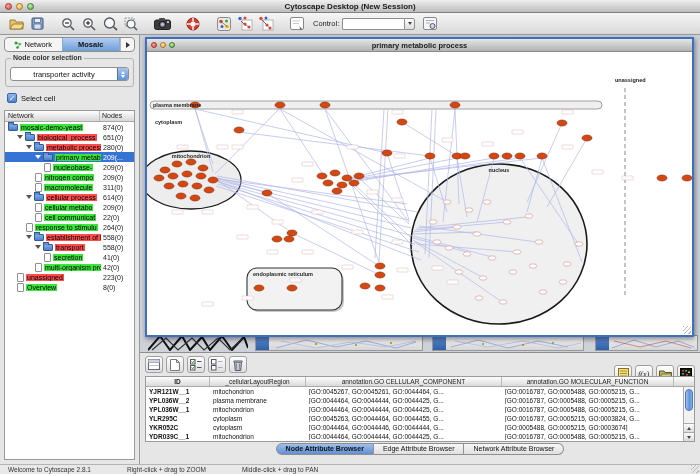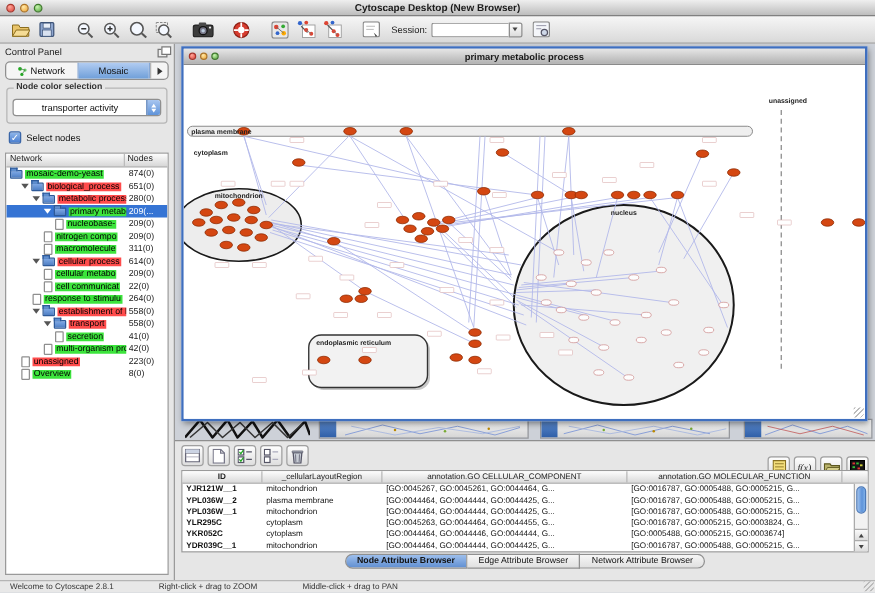--- a/index.html
+++ b/index.html
@@ -30,21 +30,21 @@
   .left-col{width:140px;background:#e6e6e6;border-right:1px solid #9a9a9a;display:flex;flex-direction:column;}
   .right-col{width:560px;display:flex;flex-direction:column;}
 
   
   .panel-header{height:12px;display:flex;align-items:center;padding:0 4px;font-size:7.5px;color:#222;}
   .float-ico{margin-left:auto;width:9px;height:8px;position:relative;}
   .float-ico::before{content:"";position:absolute;left:0;top:2px;width:6px;height:5px;border:1px solid #777;background:#eee;}
   .float-ico::after{content:"";position:absolute;left:3px;top:0;width:6px;height:5px;border:1px solid #777;background:#fff;}
   .cp-tabs{display:flex;margin:2px 4px;height:15px;border:1px solid #8f8f8f;border-radius:4px;background:#f5f5f5;overflow:hidden;}
   .cp-tab{flex:1;display:flex;align-items:center;justify-content:center;font-size:7.5px;gap:2px;}
-  .cp-tab.sel{background:linear-gradient(#b3cdf2,#6f9fd9);border-left:1px solid #86a8d6;border-right:1px solid #86a8d6;font-weight:normal;}
+  .cp-tab.sel{background:linear-gradient(#b3cdf2,#6f9fd9);border-left:1px solid #86a8d6;border-right:1px solid #86a8d6;font-weight:bold;}
   .cp-tab-more{width:14px;display:flex;align-items:center;justify-content:center;border-left:1px solid #b5b5b5;}
   .tri-right{width:0;height:0;border-top:3px solid transparent;border-bottom:3px solid transparent;border-left:4px solid #333;}
   .groupbox{margin:4px 5px 2px 5px;border:1px solid #b5b5b5;border-radius:3px;position:relative;padding:8px 4px 5px 4px;}
   .groupbox-label{position:absolute;top:-5px;left:5px;background:#e6e6e6;padding:0 2px;font-size:7px;font-weight:bold;color:#333;}
   .combo{height:14px;border:1px solid #8f8f8f;border-radius:3px;background:#fff;display:flex;align-items:center;overflow:hidden;}
   .combo-value{flex:1;text-align:center;font-size:7.5px;color:#111;}
   .combo-btn{width:11px;height:100%;background:linear-gradient(#a8c6f0,#5f93d9);border-left:1px solid #4b77b5;display:flex;flex-direction:column;align-items:center;justify-content:center;gap:1px;}
   .combo-btn i{display:block;width:0;height:0;border-left:2.5px solid transparent;border-right:2.5px solid transparent;}
   .combo-btn i.up{border-bottom:3px solid #fff;}
   .combo-btn i.down{border-top:3px solid #fff;}
@@ -120,21 +120,21 @@
 </style>
 </head>
 <body>
 
 <div class="titlebar">
   <div class="lights">
     <div class="light red"></div>
     <div class="light yellow"></div>
     <div class="light green"></div>
   </div>
-  <div class="title-text">Cytoscape Desktop (New Browser)</div>
+  <div class="title-text">Cytoscape Desktop (New Session)</div>
 </div>
 
 <div class="toolbar">
   <div class="tb-btn">
     <svg width="15" height="12">
         <path d="M1 2 h5 l1 2 h7 v7 H1 z" fill="#e9c46a" stroke="#8a6d1f" stroke-width="0.8"></path>
         <path d="M1 11 l3 -5 h11 l-3 5 z" fill="#f5dc95" stroke="#8a6d1f" stroke-width="0.8"></path>
       </svg>
   </div>
   <div class="tb-btn">
@@ -229,45 +229,41 @@
   </div>
   <div class="tb-gap"></div>
   <div class="tb-btn">
     <svg width="14" height="13">
         <rect x="0.5" y="0.5" width="13" height="12" rx="1.5" fill="#fff" stroke="#888"></rect>
         <path d="M9 9 l3 3 l-1.5 0.4 z" fill="#444"></path>
         <line x1="3" y1="4" x2="10" y2="4" stroke="#bbb" stroke-width="0.8"></line>
         <line x1="3" y1="6.5" x2="9" y2="6.5" stroke="#bbb" stroke-width="0.8"></line>
       </svg>
   </div>
-  <div class="search-label">Session:</div>
+  <div class="search-label">Control:</div>
   <div class="search-field">
     <input class="search-input" type="text" value="" style="">
     <div class="search-arrow">
         <i class="tri-down"></i>
       </div>
   </div>
   <div class="tb-gap" style="width:6px"></div>
   <div class="tb-btn">
     <svg width="14" height="13">
         <rect x="0.5" y="0.5" width="13" height="12" rx="1.5" fill="#f4f6fa" stroke="#888"></rect>
         <circle cx="9.5" cy="9" r="2.5" fill="#cfd8e8" stroke="#556"></circle>
         <line x1="3" y1="3.5" x2="11" y2="3.5" stroke="#99a" stroke-width="0.8"></line>
         <line x1="3" y1="6" x2="7" y2="6" stroke="#99a" stroke-width="0.8"></line>
       </svg>
   </div>
 </div>
 
 <div class="main">
 
   <div class="left-col">
-    <div class="panel-header">
-      <span>Control Panel</span>
-      <span class="float-ico"></span>
-    </div>
     <div class="cp-tabs">
       <div class="cp-tab">
         <svg width="8" height="8">
             <circle cx="2" cy="2" r="1.5" fill="#2a2"></circle>
             <circle cx="6" cy="3" r="1.3" fill="#6c6"></circle>
             <circle cx="3.5" cy="6.5" r="1.3" fill="#2a2"></circle>
             <line x1="2" y1="2" x2="6" y2="3" stroke="#484" stroke-width="0.6"></line>
             <line x1="6" y1="3" x2="3.5" y2="6.5" stroke="#484" stroke-width="0.6"></line>
           </svg>
         <span>Network</span>
@@ -284,21 +280,21 @@
       <div class="combo">
         <div class="combo-value">transporter activity</div>
         <div class="combo-btn">
             <i class="up"></i>
             <i class="down"></i>
           </div>
       </div>
     </div>
     <div class="checkrow">
       <div class="checkbox">✓</div>
-      <div class="checklabel">Select nodes</div>
+      <div class="checklabel">Select cell</div>
     </div>
     <div class="tree-wrap">
       <div class="tree-header">
         <div class="c1">Network</div>
         <div class="c2">Nodes</div>
       </div>
       <div class="tree-body" id="tree-body">
           <div class="tree-row">
             <span style="display: inline-block; flex: 0 0 auto; width: 3px;"></span>
             <span class="ico-folder"></span>

